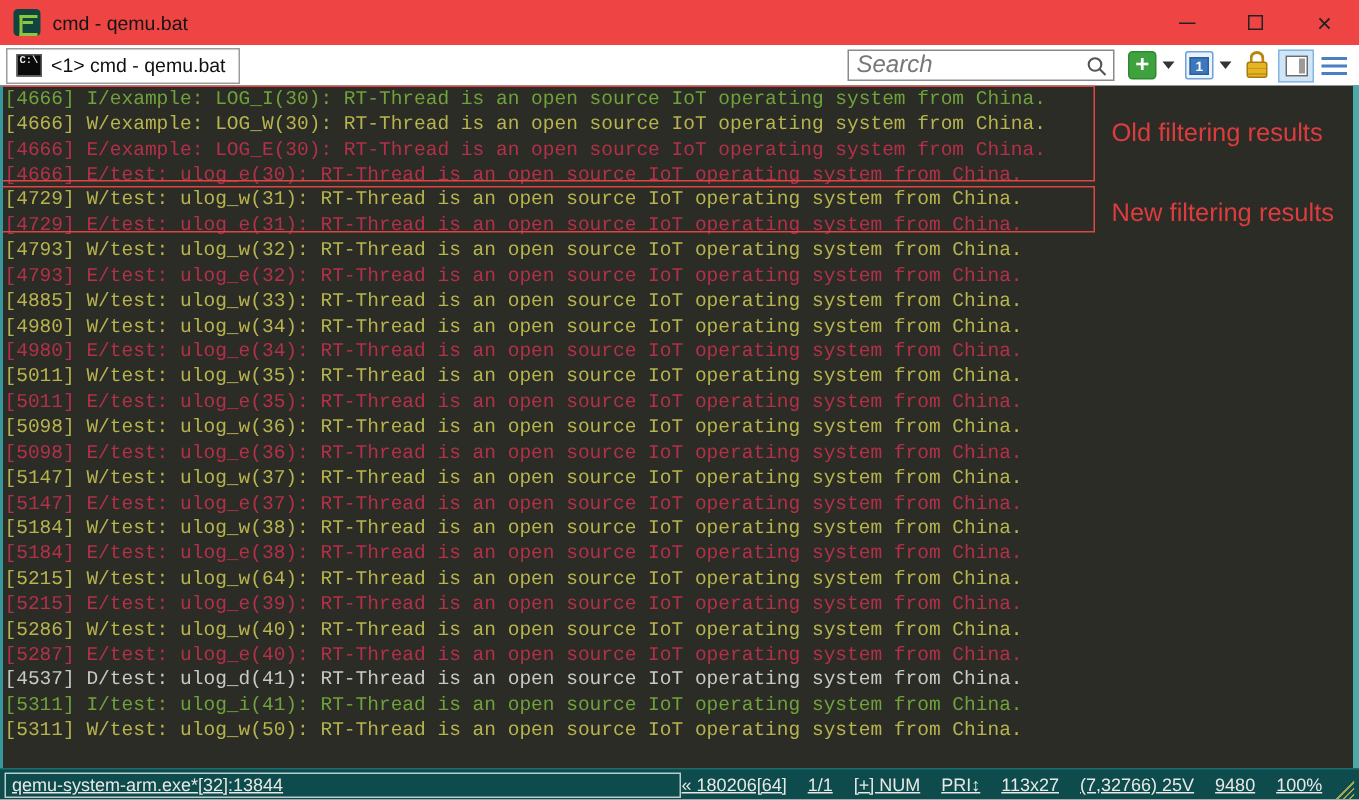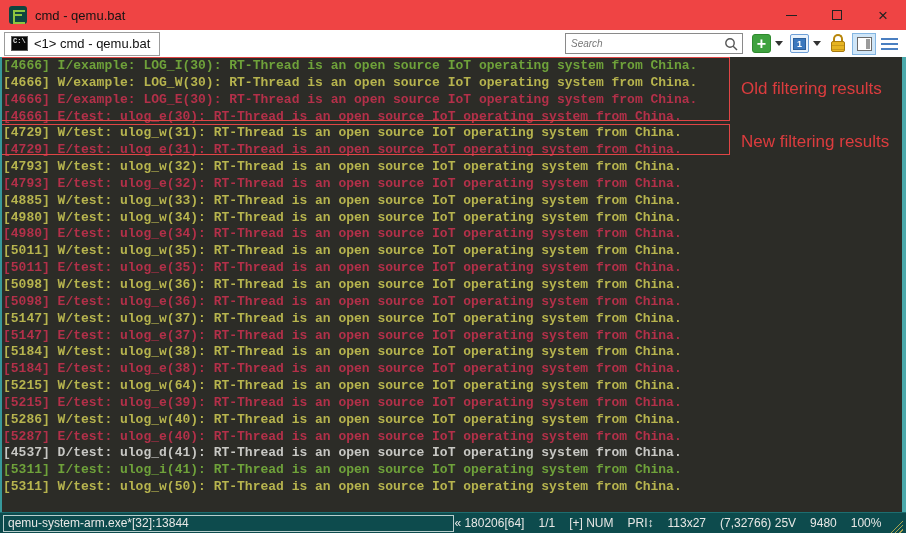--- a/index.html
+++ b/index.html
@@ -22,21 +22,21 @@
   
   .tabbar { height:27px; background:#ffffff; display:flex; align-items:center; padding:0 6px 0 4px; }
   .tab { height:24px; display:flex; align-items:center; gap:6px; padding:0 9px 0 6px;
          background:#fff; border:1px solid #9c9c9c; font-size:13px; color:#111; }
   .cmd-icon { width:17px; height:15px; background:#0a0a0a; border:1px solid #5a5a5a; position:relative; }
   .cmd-icon span { position:absolute; left:1px; top:0px; font-family:"Liberation Mono",monospace;
                    font-size:7px; color:#e8e8e8; font-weight:bold; }
   .tab-spacer { flex:1; }
   .search-box { width:178px; height:21px; border:1px solid #8a8a8a; background:#fff;
                 display:flex; align-items:center; margin-right:9px; position:relative; }
-  .search-box input { border:none; outline:none; width:150px; height:17px; font-size:10px;
+  .search-box input { border:none; outline:none; width:150px; height:17px; font-size:16px;
                       padding-left:5px; font-family:"Liberation Sans",sans-serif; color:#0f172a; background:transparent; }
   .search-box input::placeholder { font-style:italic; color:#777; }
   .mag { position:absolute; right:4px; top:3px; }
   .toolbtn { display:flex; align-items:center; }
   .btn-plus { width:19px; height:19px; background:#3fa23f; border:1px solid #2e8a2e; border-radius:3px;
               color:#fff; font-size:16px; font-weight:bold; display:flex; align-items:center;
               justify-content:center; line-height:1; }
   .caret { width:0; height:0; border-left:4px solid transparent; border-right:4px solid transparent;
            border-top:5px solid #333; margin:0 7px 0 4px; }
   .btn-winnum { width:19px; height:19px; border:1px solid #6fa0d8; background:#eaf3fc; border-radius:2px;
@@ -56,35 +56,35 @@
   .hamburger { width:17px; display:flex; flex-direction:column; gap:3px; margin-right:2px; }
   .hamburger i { display:block; height:2px; background:#4a7fc1; }
 
   
   .console { position:relative; height:455px; background:#2c2c27; overflow:hidden; }
   .edge-left  { position:absolute; left:0; top:0; bottom:0; width:2px; background:#37999b; z-index:3; }
   .edge-right { position:absolute; right:0; top:0; bottom:0; width:4px; background:#4aa9ab; z-index:3; }
   .lines { position:absolute; left:3px; top:1px; }
   .cline { height:16.85px; line-height:16.85px; white-space:pre;
            font-family:"Liberation Mono","DejaVu Sans Mono",monospace;
-           font-size:13px; font-weight:bold; letter-spacing:0px; }
+           font-size:13px; font-weight:normal; letter-spacing:0px; }
   .lvl-debug { color:#c8c8c4; }
   .lvl-info  { color:#6fa23a; }
   .lvl-warn  { color:#b7b44e; }
   .lvl-error { color:#b33049; }
   .redbox { position:absolute; left:0; border:1px solid #e04545; width:730px; z-index:2; }
   .box-old { top:0;  height:64px; }
   .box-new { top:67px; height:31px; }
   .annotation { position:absolute; left:741px; font-size:17px; color:#dc3c3e; z-index:2; white-space:nowrap; }
   .ann-old { top:22px; }
   .ann-new { top:75px; }
 
   
   .statusbar { height:21px; background:#0d4b4d; border-top:1px solid #1d6d6f; display:flex;
-               align-items:center; color:#e8e8e6; font-size:12px; padding:0 3px; }
+               align-items:center; color:#e8e8e6; font-size:12px; padding:0 3px;text-decoration:underline; }
   .sb-left { height:17px; width:500px; border:1px solid #b9cecd; display:flex; align-items:center;
              padding-left:4px; white-space:nowrap; overflow:hidden; }
   .sb-items { margin-left:auto; display:flex; gap:14px; align-items:center; white-space:nowrap; }
   .grip { width:15px; height:15px; margin-left:8px; align-self:flex-end;
           background:repeating-linear-gradient(-45deg, transparent 0 2px, #a7a44f 2px 3px);
           clip-path:polygon(100% 0, 100% 100%, 0 100%); }
 </style>
 </head>
 <body>
 

